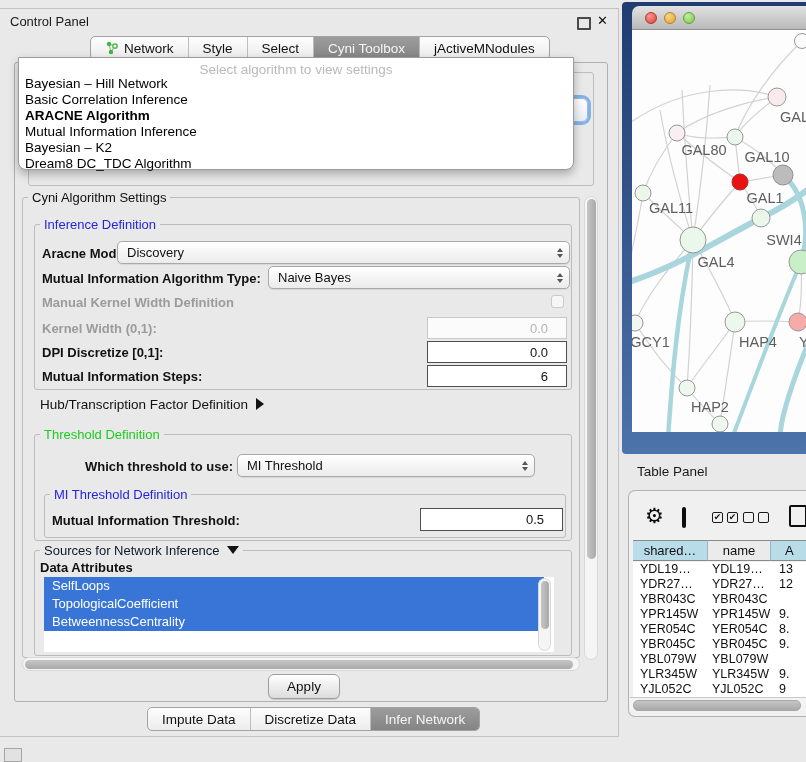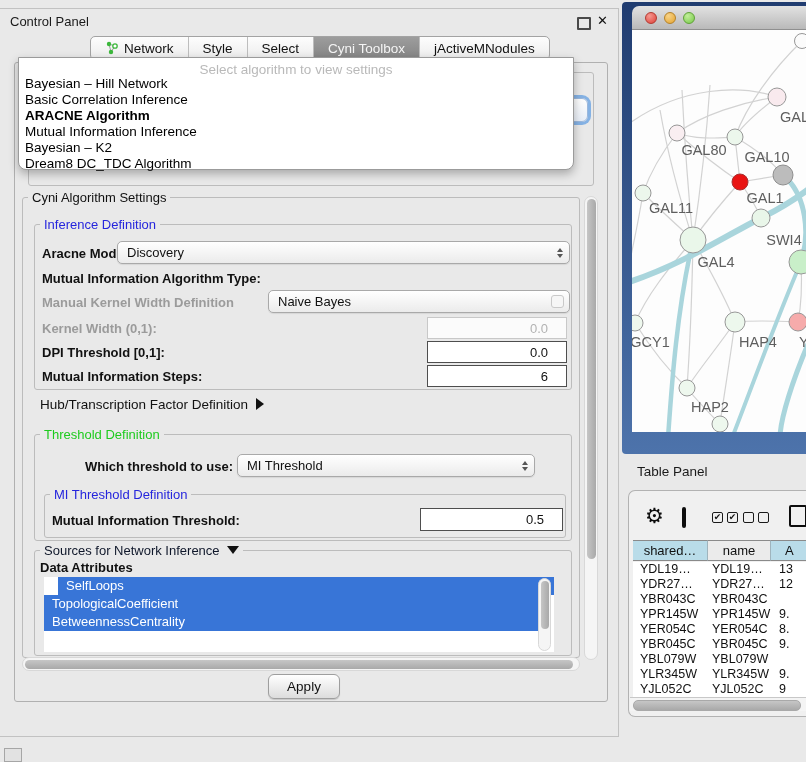--- a/index.html
+++ b/index.html
@@ -160,37 +160,37 @@
   <span class="abs blab" style="left:42px;top:246px;">Aracne Mode:</span>
   <div class="abs combo" style="left:117px;top:241px;width:453px;height:23px;">
     <span>Discovery</span>
     <span class="spin">
         <i class="up"></i>
         <i class="dn"></i>
       </span>
   </div>
 
   <span class="abs blab" style="left:42px;top:271px;">Mutual Information Algorithm Type:</span>
-  <div class="abs combo" style="left:268px;top:266px;width:302px;height:23px;margin-top:24px;">
+  <div class="abs combo" style="left:268px;top:266px;width:302px;height:23px;">
     <span>Naive Bayes</span>
     <span class="spin">
         <i class="up"></i>
         <i class="dn"></i>
       </span>
   </div>
 
   <span class="abs glab" style="left:42px;top:295px;">Manual Kernel Width Definition</span>
   <span class="abs chk" style="left:551px;top:295px;width:13px;height:13px;"></span>
 
   <span class="abs glab" style="left:42px;top:321px;">Kernel Width (0,1):</span>
   <div class="abs tinput dis" style="left:427px;top:317px;width:140px;height:22px;">
     <span>0.0</span>
   </div>
 
-  <span class="abs blab" style="left:42px;top:345px;">DPI Threshold [0,1]:</span>
+  <span class="abs blab" style="left:42px;top:345px;">DPI Discretize [0,1]:</span>
   <div class="abs tinput" style="left:427px;top:341px;width:140px;height:22px;">
     <span>0.0</span>
   </div>
 
   <span class="abs blab" style="left:42px;top:369px;">Mutual Information Steps:</span>
   <div class="abs tinput" style="left:427px;top:365px;width:140px;height:22px;">
     <span>6</span>
   </div>
 
   
@@ -220,39 +220,50 @@
   </div>
 
   
   <div class="abs gbox" style="left:34px;top:550px;width:538px;height:106px;"></div>
   <div class="abs glabel" style="left:40px;top:543px;color:#0f172a;">
     <span>Sources for Network Inference</span><span class="tri-d"></span>
   </div>
   <span class="abs blab" style="left:40px;top:560px;">Data Attributes</span>
 
   <div class="abs attr-list" style="left:44px;top:577px;width:510px;height:75px;">
-    <div class="attr-item" style="width:492px;margin-left:14px;">SelfLoops</div>
+    <div class="attr-item" style="width:492px;">SelfLoops</div>
     <div class="attr-item" style="width:492px;">TopologicalCoefficient</div>
     <div class="attr-item" style="width:492px;">BetweennessCentrality</div>
   </div>
   <div class="abs sb-track" style="left:538px;top:578px;width:13px;height:73px;">
     <div class="sb-thumb" style="position:absolute;left:2px;top:2px;width:8px;height:48px;"></div>
   </div>
 
   
   <div class="abs sb-track" style="left:22px;top:657px;width:558px;height:14px;">
     <div class="sb-thumb-h" style="position:absolute;left:2px;top:2px;width:548px;height:9px;"></div>
   </div>
 
   
   <div class="abs btn" style="left:268px;top:674px;width:70px;height:23px;">
     <span>Apply</span>
   </div>
 
   
+  <div class="abs seg" style="left:147px;top:707px;height:24px;">
+    <div class="tab">
+        <span>Impute Data</span>
+      </div>
+    <div class="tab">
+        <span>Discretize Data</span>
+      </div>
+    <div class="tab sel">
+        <span>Infer Network</span>
+      </div>
+  </div>
 
   
   <div class="abs" style="left:4px;top:748px;width:18px;height:14px;border:1px solid #a6a6a6;background:#e2e2e2;box-sizing:border-box;"></div>
 
   
   <div class="abs desktop"></div>
 
   
   <div class="abs netwin-title">
     <span class="light" style="left:13px;background:radial-gradient(circle at 35% 30%,#f59890,#df4138);border:1px solid #b23a31;"></span>

